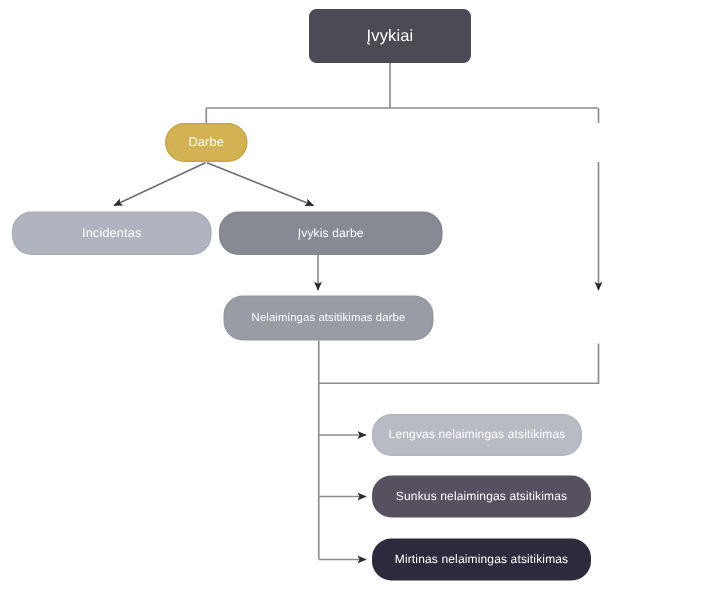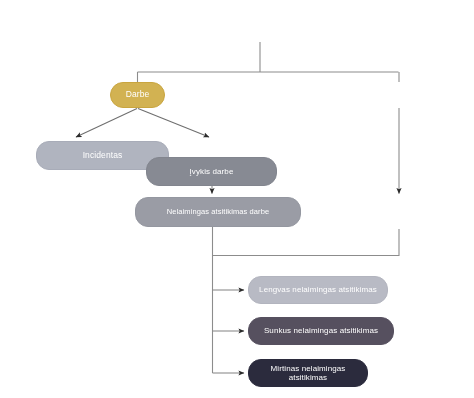--- a/index.html
+++ b/index.html
@@ -46,21 +46,20 @@
   }
   .node-gold {
     background: #d2b252;
     border: 1px solid #c9a53f;
     font-size: 8.5px;
   }
   .node-light {
     background: #b0b4bf;
     border: 1px solid #a8acb8;
     font-size: 8.5px;
-    margin-left: 28px;
   }
   .node-mid {
     background: #878a93;
     border: 1px solid #82858e;
     font-size: 8px;
   }
   .node-grayblue {
     background: #9a9ca5;
     border: 1px solid #9497a0;
     font-size: 7.5px;
@@ -121,44 +120,47 @@
       <path d="M212.5,227 L212.5,373"></path>
     </g>
 
     <g stroke="#8c8c8c" stroke-width="1.1" fill="none" marker-end="url(#arrowhead)">
       <path d="M212.5,290 L244,290"></path>
       <path d="M212.5,331 L244,331"></path>
       <path d="M212.5,373 L244,373"></path>
     </g>
   </svg>
 
+  <div class="node node-root" style="left:206px; top:6px; width:108px; height:36px;">
+    <span>Įvykiai</span>
+  </div>
 
   <div class="node node-gold" style="left:110px; top:82px; width:55px; height:26px;">
     <span>Darbe</span>
   </div>
 
 
   <div class="node node-light" style="left:8px; top:141px; width:133px; height:29px;">
     <span>Incidentas</span>
   </div>
 
-  <div class="node node-mid" style="left:146px; top:157px; width:131px; height:29px;">
+  <div class="node node-mid" style="left:146px; top:141px; width:149px; height:29px;">
     <span>Įvykis darbe</span>
   </div>
 
-  <div class="node node-grayblue" style="left:135px; top:197px; width:166px; height:30px;">
+  <div class="node node-grayblue" style="left:149px; top:197px; width:140px; height:30px;">
     <span>Nelaimingas atsitikimas darbe</span>
   </div>
 
 
   <div class="node node-slate" style="left:248px; top:276px; width:140px; height:28px;">
     <span>Lengvas nelaimingas atsitikimas</span>
   </div>
 
   <div class="node node-plum" style="left:248px; top:317px; width:146px; height:28px;">
     <span>Sunkus nelaimingas atsitikimas</span>
   </div>
 
-  <div class="node node-dark" style="left:248px; top:359px; width:120px; height:28px;">
+  <div class="node node-dark" style="left:248px; top:359px; width:146px; height:28px;">
     <span>Mirtinas nelaimingas atsitikimas</span>
   </div>
 
 </div>
 
 </body></html>

